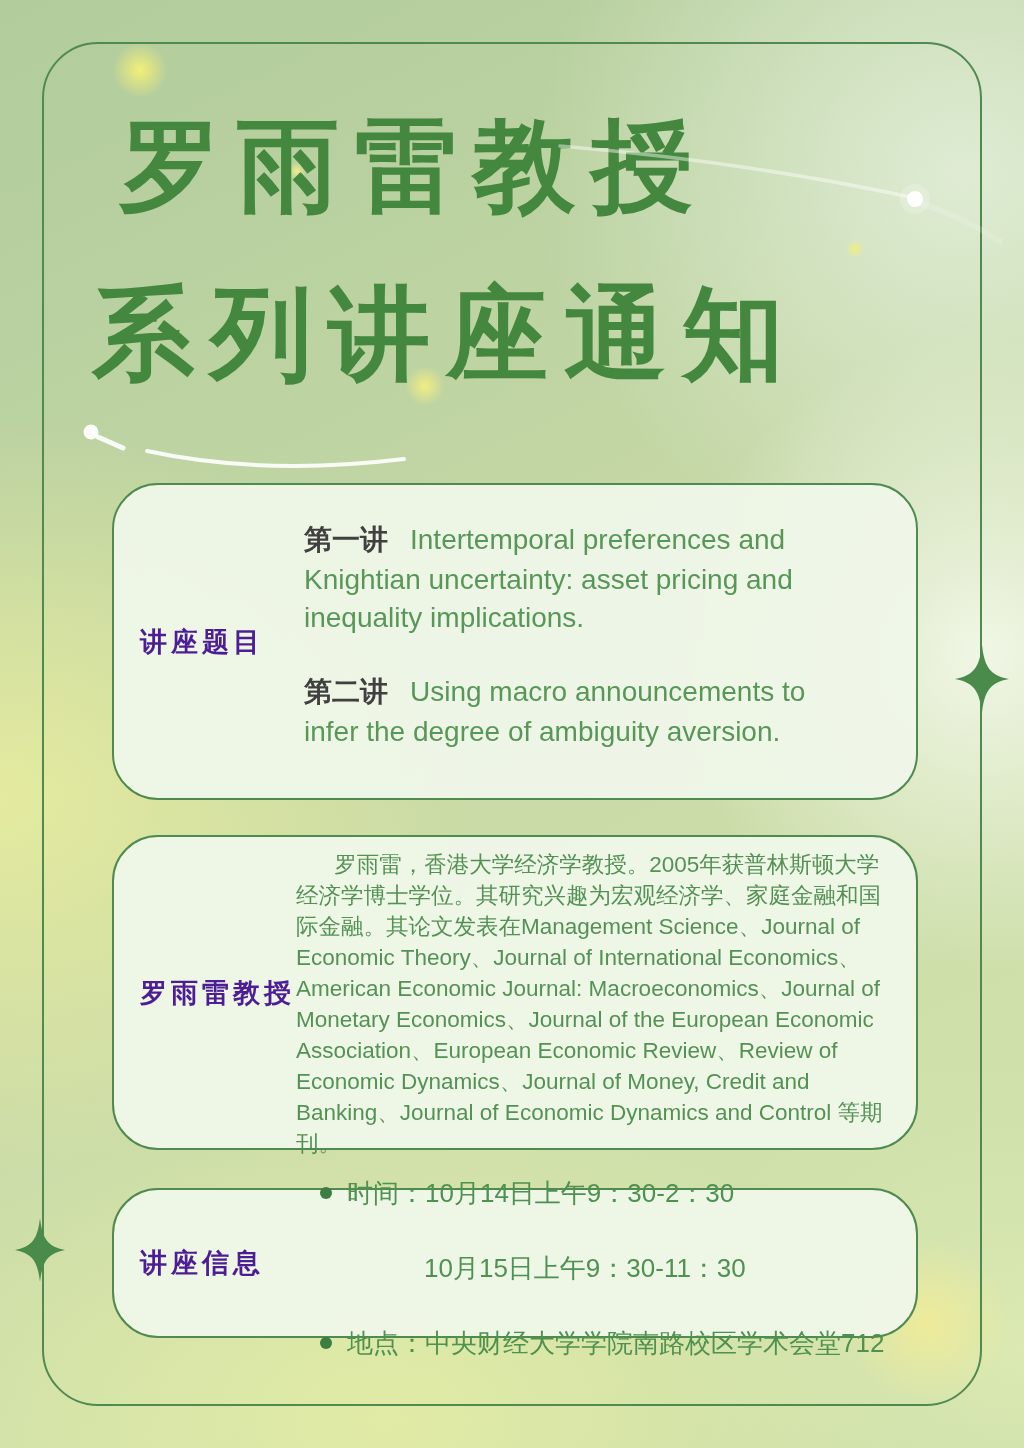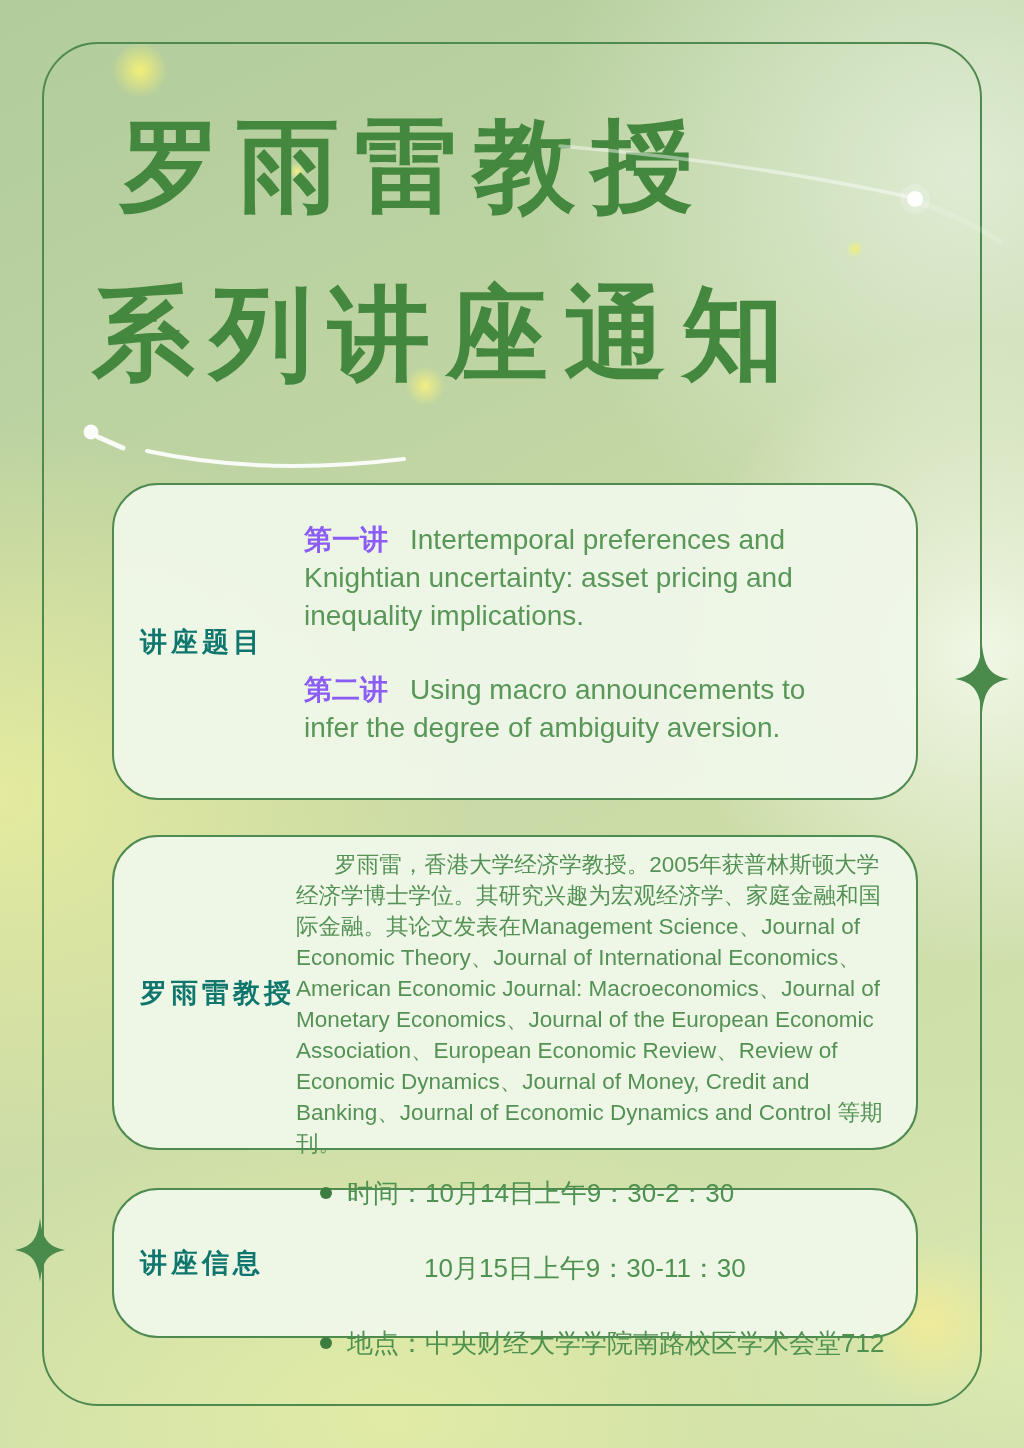--- a/index.html
+++ b/index.html
@@ -80,34 +80,34 @@
     padding-left: 26px;
     box-sizing: border-box;
   }
   .card-topics .label-col { width: 190px; }
   .card-bio    .label-col { width: 166px; }
   .card-info   .label-col { width: 192px; }
   .card-label {
     font-size: 27px;
     font-weight: 700;
     letter-spacing: 4px;
-    color: #0f766e;
+    color: #4c1d95;
     white-space: nowrap;
   }
 
   .content-col {
     flex: 1 1 auto;
     box-sizing: border-box;
   }
 
   
   .card-topics .content-col { padding: 36px 56px 0 0; }
   .lecture { margin: 0 0 36px 0; font-size: 28px; line-height: 38px; color: #589757; }
   .lecture:last-child { margin-bottom: 0; }
-  .lec-num { font-weight: 700; color: #8b5cf6; margin-right: 22px; }
+  .lec-num { font-weight: 700; color: #404040; margin-right: 22px; font-family: Liberation Mono, monospace; }
 
   
   .card-bio .content-col {
     padding: 22px 14px 0 0;
     display: flex; align-items: center;
   }
   .bio-text {
     margin: 16px;
     font-size: 22.5px;
     line-height: 31px;

